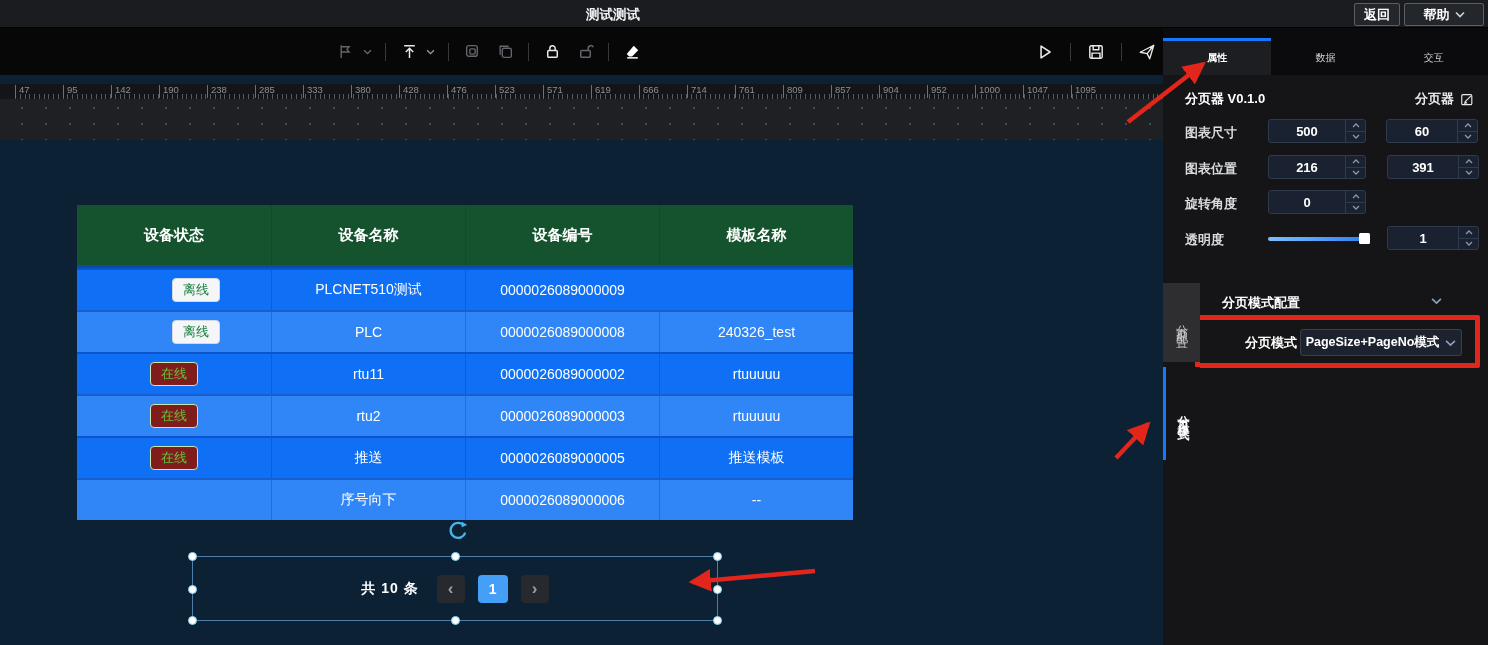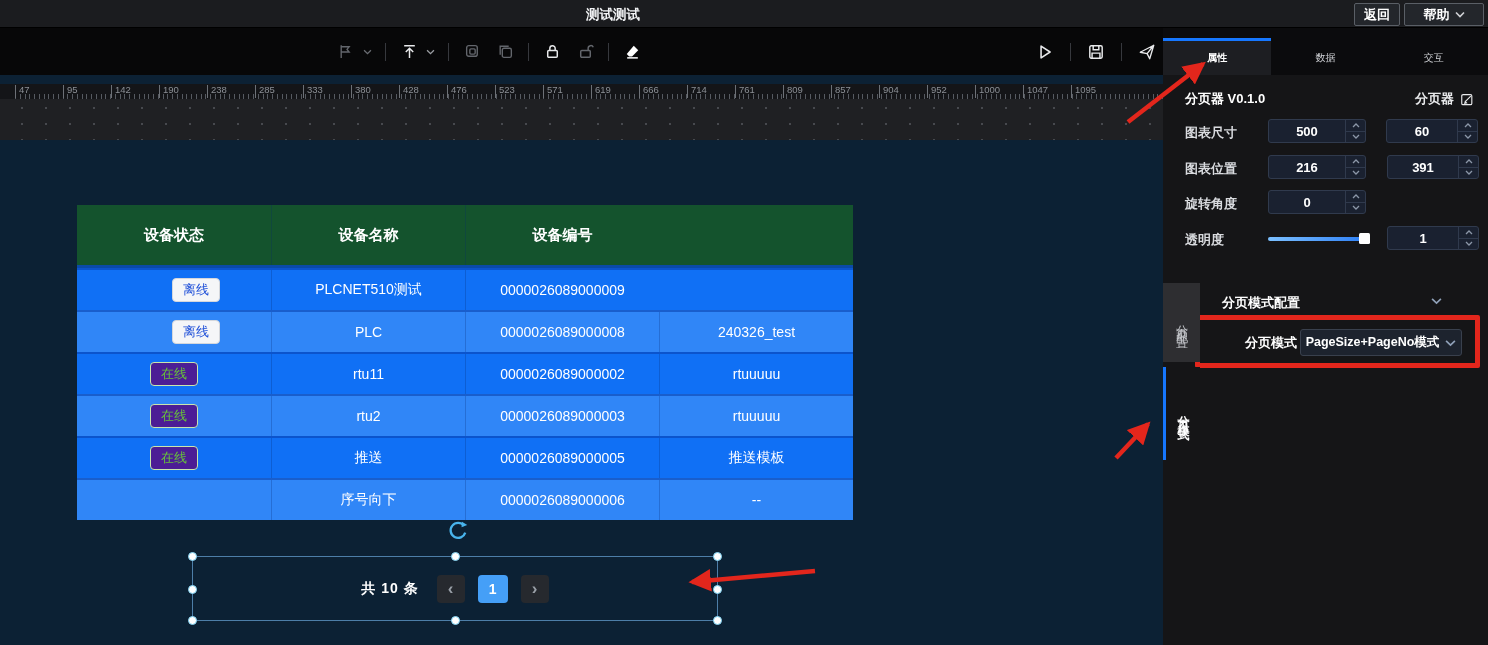--- a/index.html
+++ b/index.html
@@ -40,22 +40,22 @@
   
   .dev-table { position:absolute; left:77px; top:65px; width:776px; }
   .thead { display:grid; grid-template-columns:repeat(4,194px); background:#14532d; height:63px; border-bottom:3px solid #0a4aa8; }
   .thead .tcell { color:#fff; font-size:15px; font-weight:bold; }
   .trow { display:grid; grid-template-columns:repeat(4,194px); height:42px; border-top:2px solid rgba(7,62,170,0.55); }
   .trow:first-of-type { border-top:none; }
   .trow.odd { background:#1070f5; } .trow.even { background:#3086f7; }
   .tcell { display:flex; align-items:center; justify-content:center; color:#fff; font-size:14px; border-left:1px solid rgba(4,40,110,0.25); }
   .tcell:first-child { border-left:none; }
   .badge { padding:2px 10px; border-radius:4px; font-size:13px; line-height:18px; background:#f5f6f8; }
-  .badge.offline { color:#1d4ed8; border:1px solid #d4d7dc;margin-left:44px; }
-  .badge.online { color:#67c23a; border:1px solid #c8e6ae; background:#4c1d95;text-align:right; }
+  .badge.offline { color:#15803d; border:1px solid #d4d7dc;margin-left:44px; }
+  .badge.online { color:#67c23a; border:1px solid #c8e6ae; background:#7f1d1d;text-align:right; }
   .badge.none, .badge:empty { display:none; }
 
   
   .rotate-handle { position:absolute; left:447px; top:380px; width:22px; height:22px; color:#49b4ec; cursor:grab; }
   .sel-box { position:absolute; left:192px; top:416px; width:526px; height:65px; border:1px solid #4d7ea8; }
   .handle { position:absolute; width:9px; height:9px; background:#fff; border:1px solid #7fd2f2; border-radius:50%; z-index:3; }
   .pager { position:absolute; left:0; top:0; width:100%; height:100%; display:flex; align-items:center; justify-content:center; gap:13px; }
   .pager-total { color:#fff; font-size:14px; font-weight:bold; letter-spacing:1px; margin-right:5px; }
   .pg-btn { width:28px; height:28px; border-radius:4px; background:#26292e; color:#9aa0a8; font-size:17px; font-weight:bold; display:flex; align-items:center; justify-content:center; cursor:pointer; }
   .pg-btn.page-active { width:30px; background:#459ff7; color:#fff; font-size:14px; }
@@ -245,20 +245,21 @@
 
   <div class="dotband"></div>
 
   <div class="canvas">
 
     <div class="dev-table">
       <div class="thead">
         <div class="tcell">设备状态</div>
         <div class="tcell">设备名称</div>
         <div class="tcell">设备编号</div>
+        <div class="tcell">模板名称</div>
       </div>
 
       <div class="trow odd">
         <div class="tcell">
             <span class="badge offline">离线</span>
           </div>
         <div class="tcell">PLCNET510测试</div>
         <div class="tcell">0000026089000009</div>
       </div>
       <div class="trow even">

